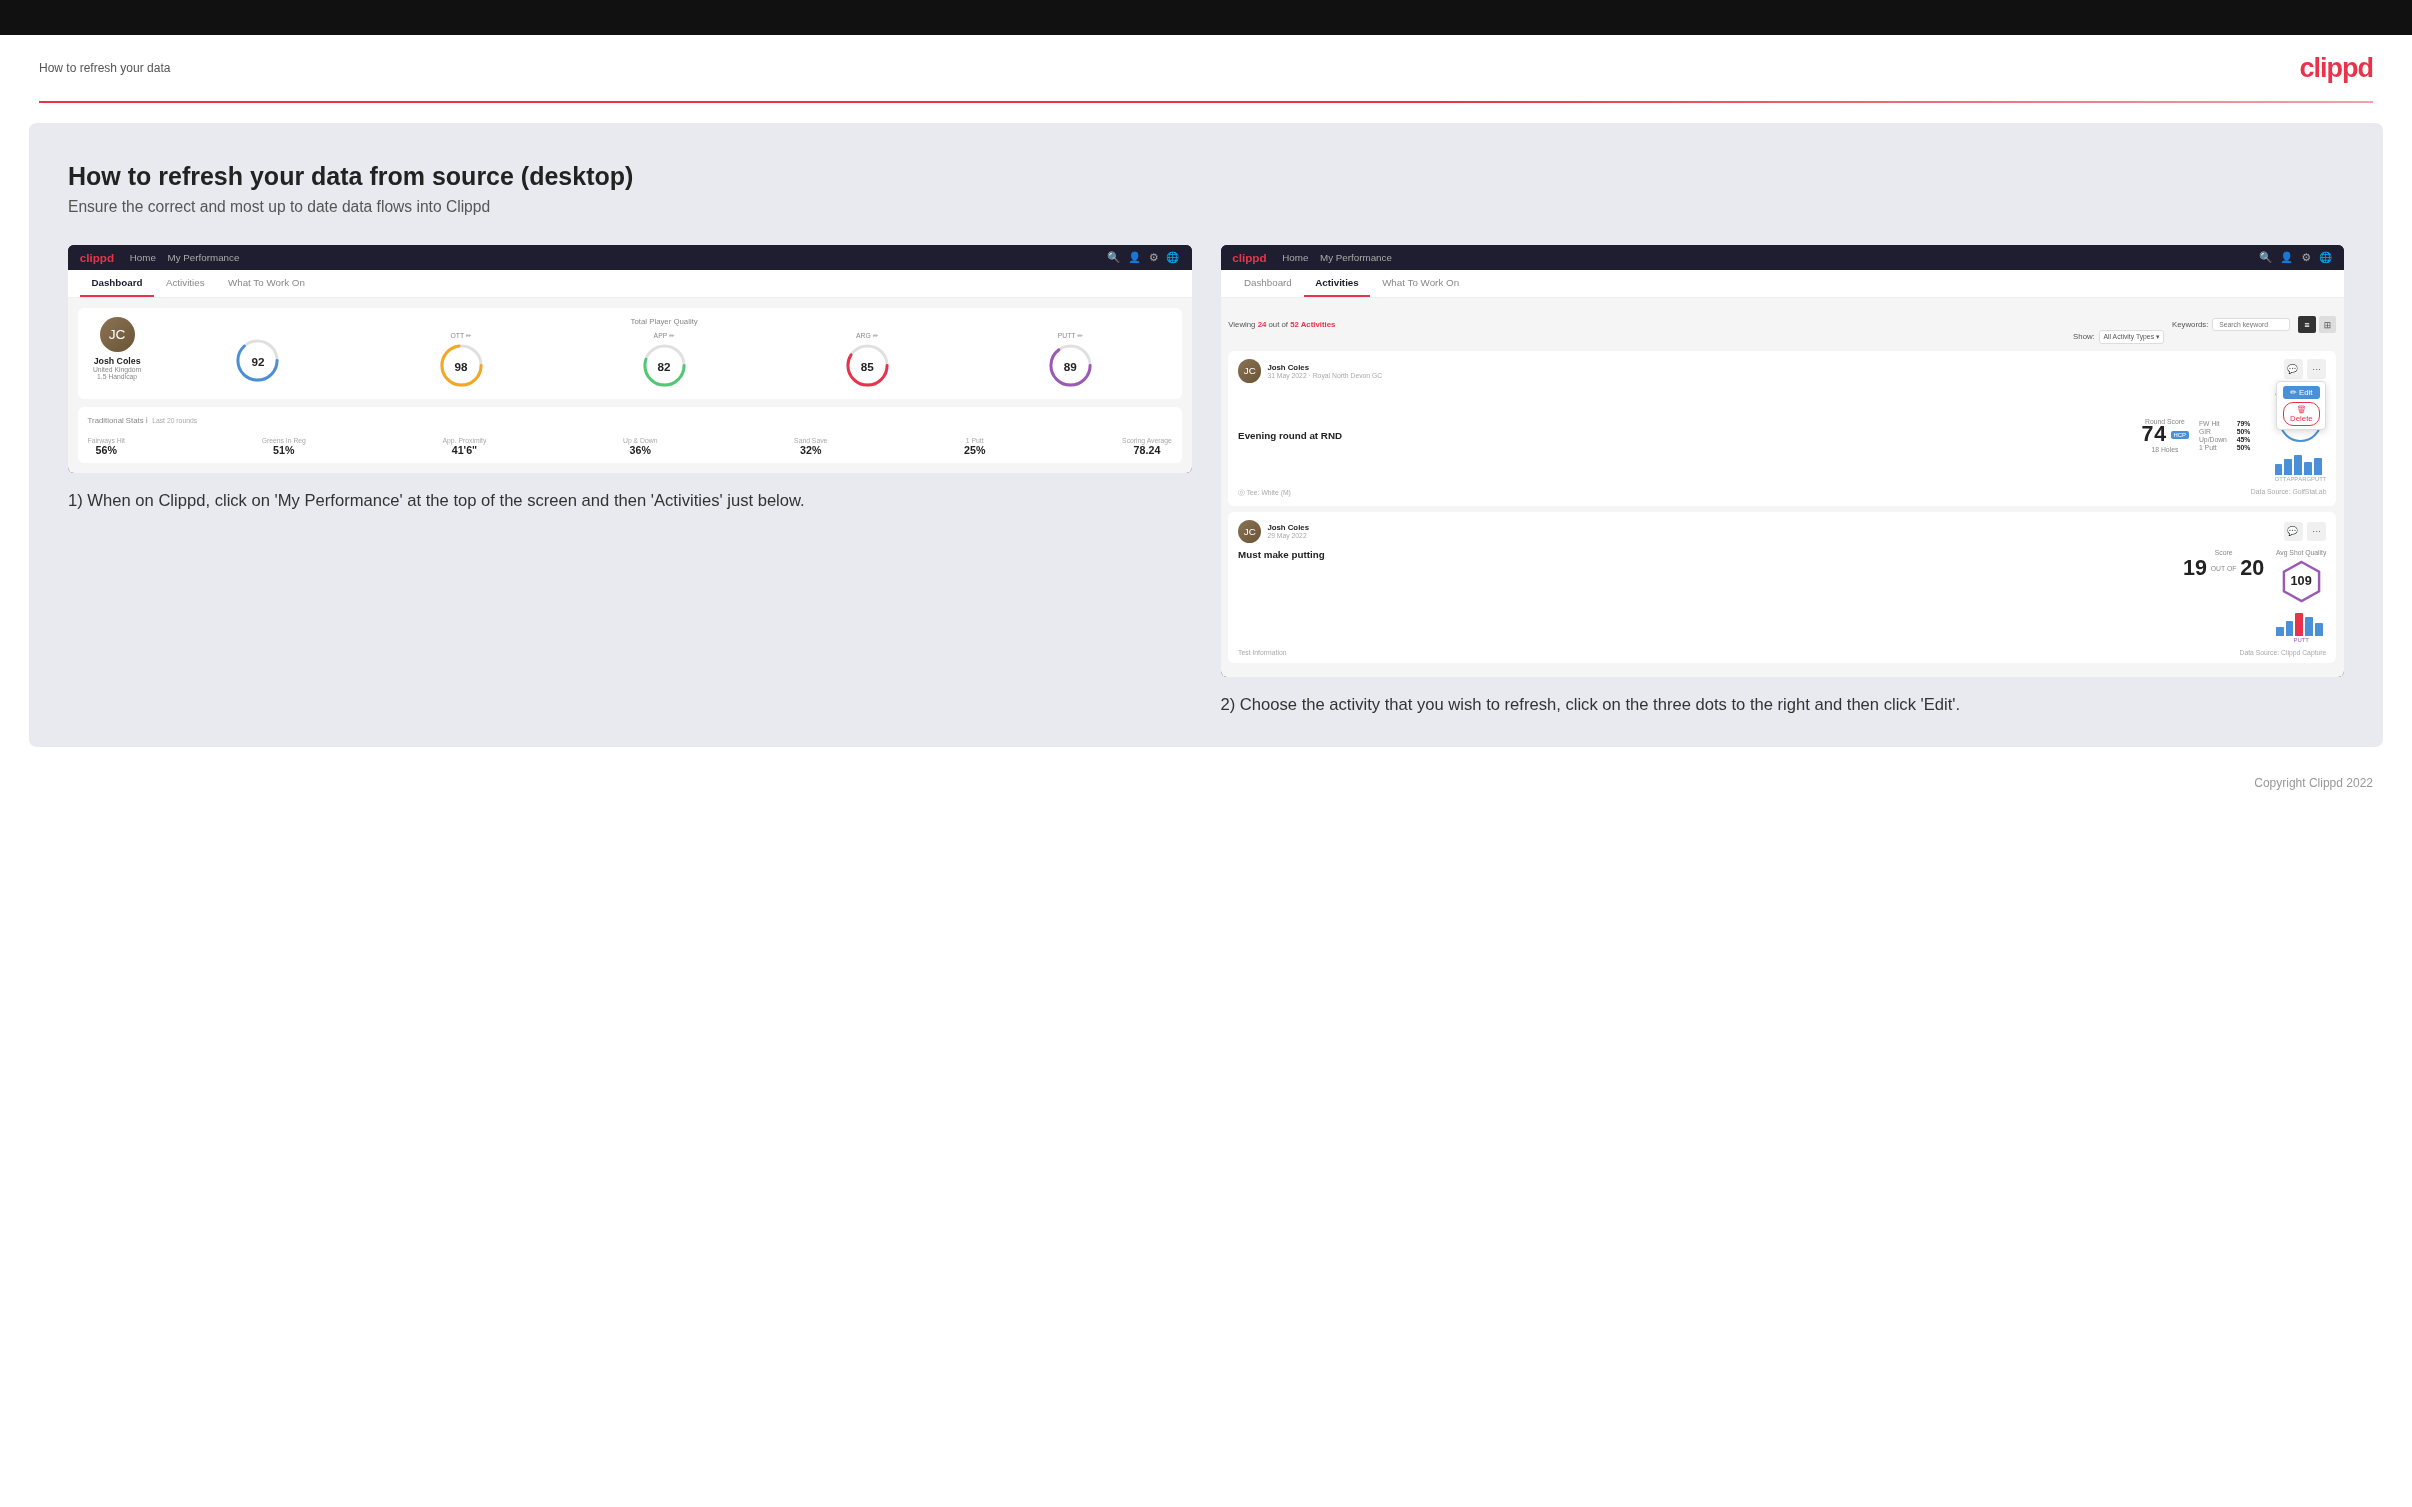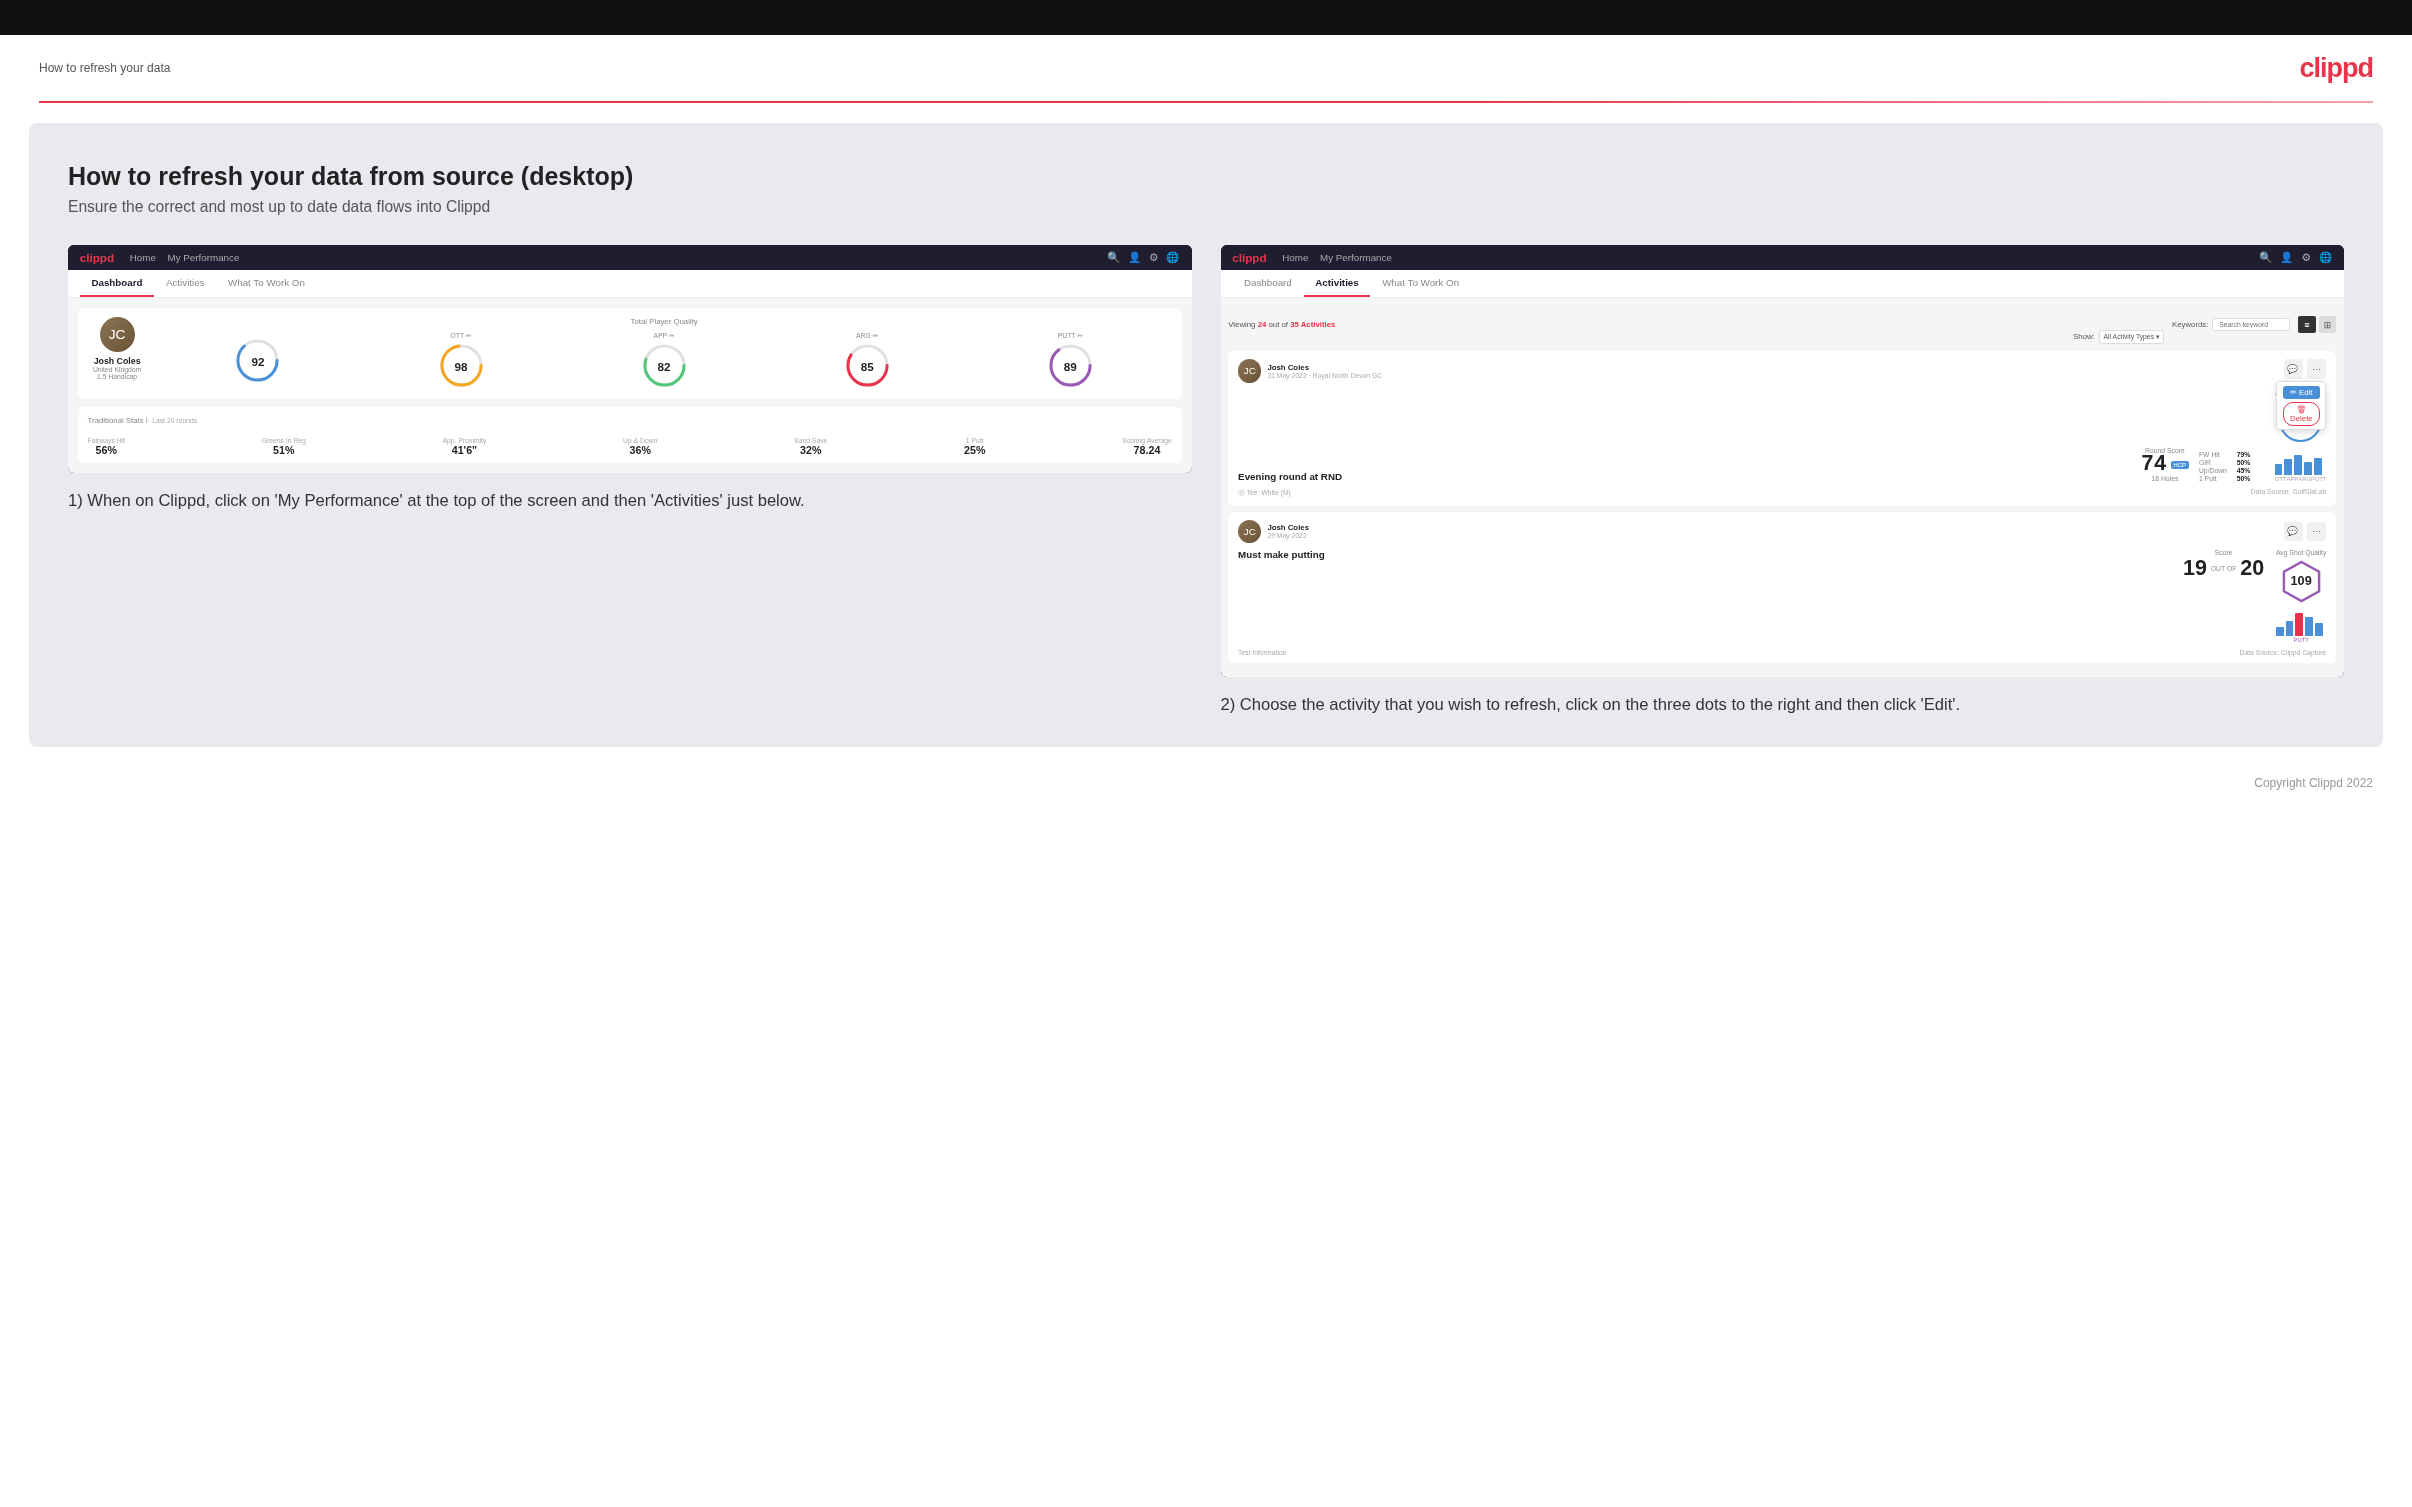--- a/index.html
+++ b/index.html
@@ -682,21 +682,21 @@
         <div class="tab-bar">
           <span class="tab">Dashboard</span>
           <span class="tab active">Activities</span>
           <span class="tab">What To Work On</span>
         </div>
 
         <div class="activities-content">
 
           <div class="activities-header">
             <div class="activities-count">
-              Viewing <span>24</span> out of <span style="color:#e8334a;font-weight:600;">35 Activities</span>
+              Viewing <span>24</span> out of <span style="color:#e8334a;font-weight:600;">52 Activities</span>
             </div>
             <div style="display:flex; align-items:center; gap:7.8px;">
               <div class="show-filter">
                 <span>Show:</span>
                 <div class="filter-select">All Activity Types ▾</div>
               </div>
               <div class="keyword-area">
                 <span class="keyword-label">Keywords:</span>
                 <input class="keyword-input" placeholder="Search keyword" type="text" style="">
               </div>
@@ -717,21 +717,21 @@
               <div class="activity-actions">
                 <div class="action-icon">💬</div>
                 <div style="display:flex; flex-direction:column; gap:2.9px; background:#fff; border:1px solid #ddd; border-radius:3.9px; padding:3.9px 5.9px; position:absolute; right:0; top:21.5px; z-index:10; box-shadow: 0 2px 7.8px rgba(0,0,0,0.15);">
                   <button class="edit-btn">✏ Edit</button>
                   <button class="delete-btn">🗑 Delete</button>
                 </div>
                 <div class="action-icon">···</div>
               </div>
             </div>
 
-            <div style="display:flex; align-items:flex-end; gap:10px;">
+            <div style="display:flex; align-items:center; gap:10px;">
               <div style="flex:1;">
                 <div class="activity-name">Evening round at RND</div>
               </div>
               <div class="round-score-section">
                 <div class="round-score-label">Round Score</div>
                 <div style="display:flex; align-items:center; gap:2px;">
                   <span class="round-score-value">74</span>
                   <span class="score-badge">HCP</span>
                 </div>
                 <div style="font-size:6.8px; color:#888;">18 Holes</div>

